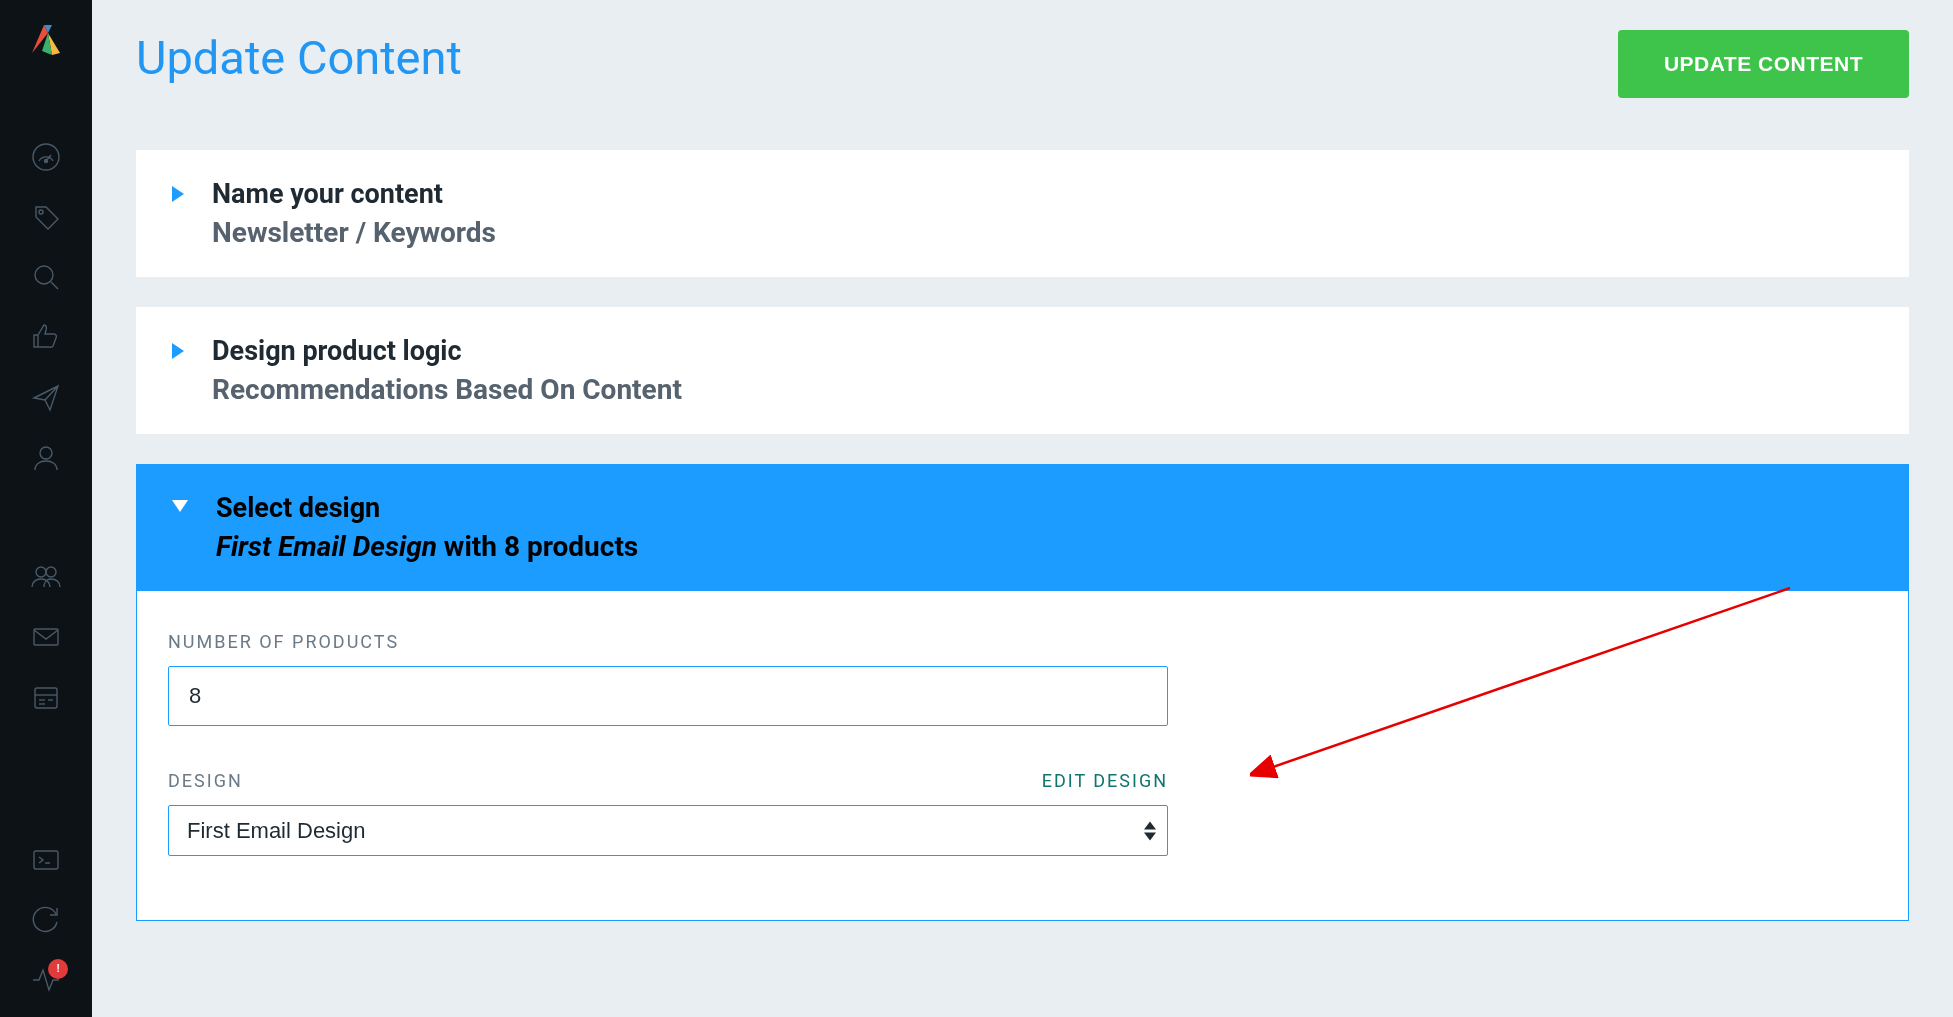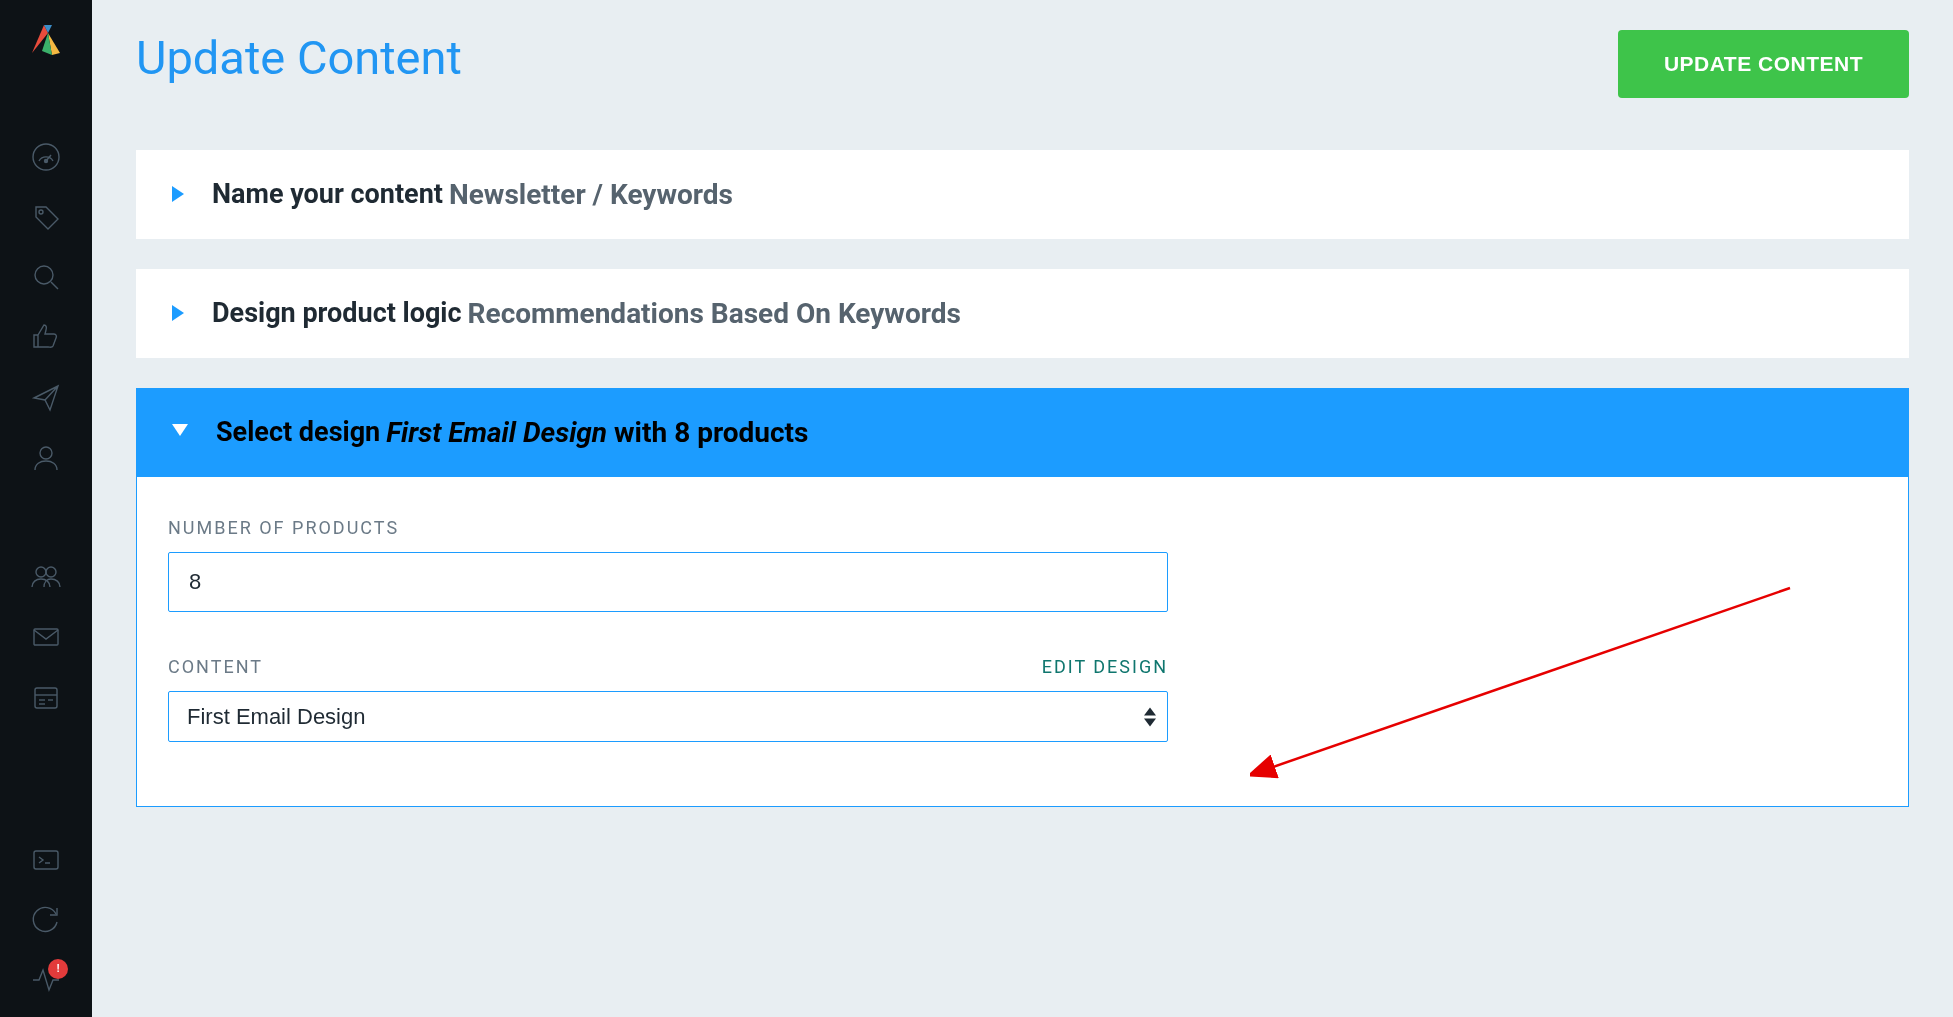--- a/index.html
+++ b/index.html
@@ -131,20 +131,21 @@
     }
     .caret-down {
       width: 0;
       height: 0;
       border-left: 8px solid transparent;
       border-right: 8px solid transparent;
       border-top: 12px solid white;
     }
     .card-titles {
       display: flex;
+      flex-direction: column;
       gap: 6px;
     }
     .card-title {
       font-size: 27px;
       font-weight: 700;
       color: #1f2a33;
     }
     .card-header.active .card-title {
       color: #000000;
     }
@@ -357,21 +358,21 @@
       </div>
     </div>
 
     <div class="card">
       <div class="card-header">
         <div class="expand-icon">
             <div class="caret-right"></div>
           </div>
         <div class="card-titles">
           <div class="card-title">Design product logic</div>
-          <div class="card-subtitle">Recommendations Based On Keywords</div>
+          <div class="card-subtitle">Recommendations Based On Content</div>
         </div>
       </div>
     </div>
 
     <div class="card">
       <div class="card-header active">
         <div class="expand-icon">
             <div class="caret-down"></div>
           </div>
         <div class="card-titles">
@@ -381,21 +382,21 @@
       </div>
       <div class="card-body">
         <div class="form-group">
           <div class="form-label-row">
             <div class="form-label">NUMBER OF PRODUCTS</div>
           </div>
           <input class="form-input" type="text" value="8" style="">
         </div>
         <div class="form-group" style="margin-bottom:0">
           <div class="form-label-row" style="width:1000px">
-            <div class="form-label">CONTENT</div>
+            <div class="form-label">DESIGN</div>
             <div class="form-link">EDIT DESIGN</div>
           </div>
           <div class="form-select-wrap">
             <select class="form-select">
               <option>First Email Design</option>
             </select>
             <div class="select-caret">
               <div class="up"></div>
               <div class="down"></div>
             </div>

